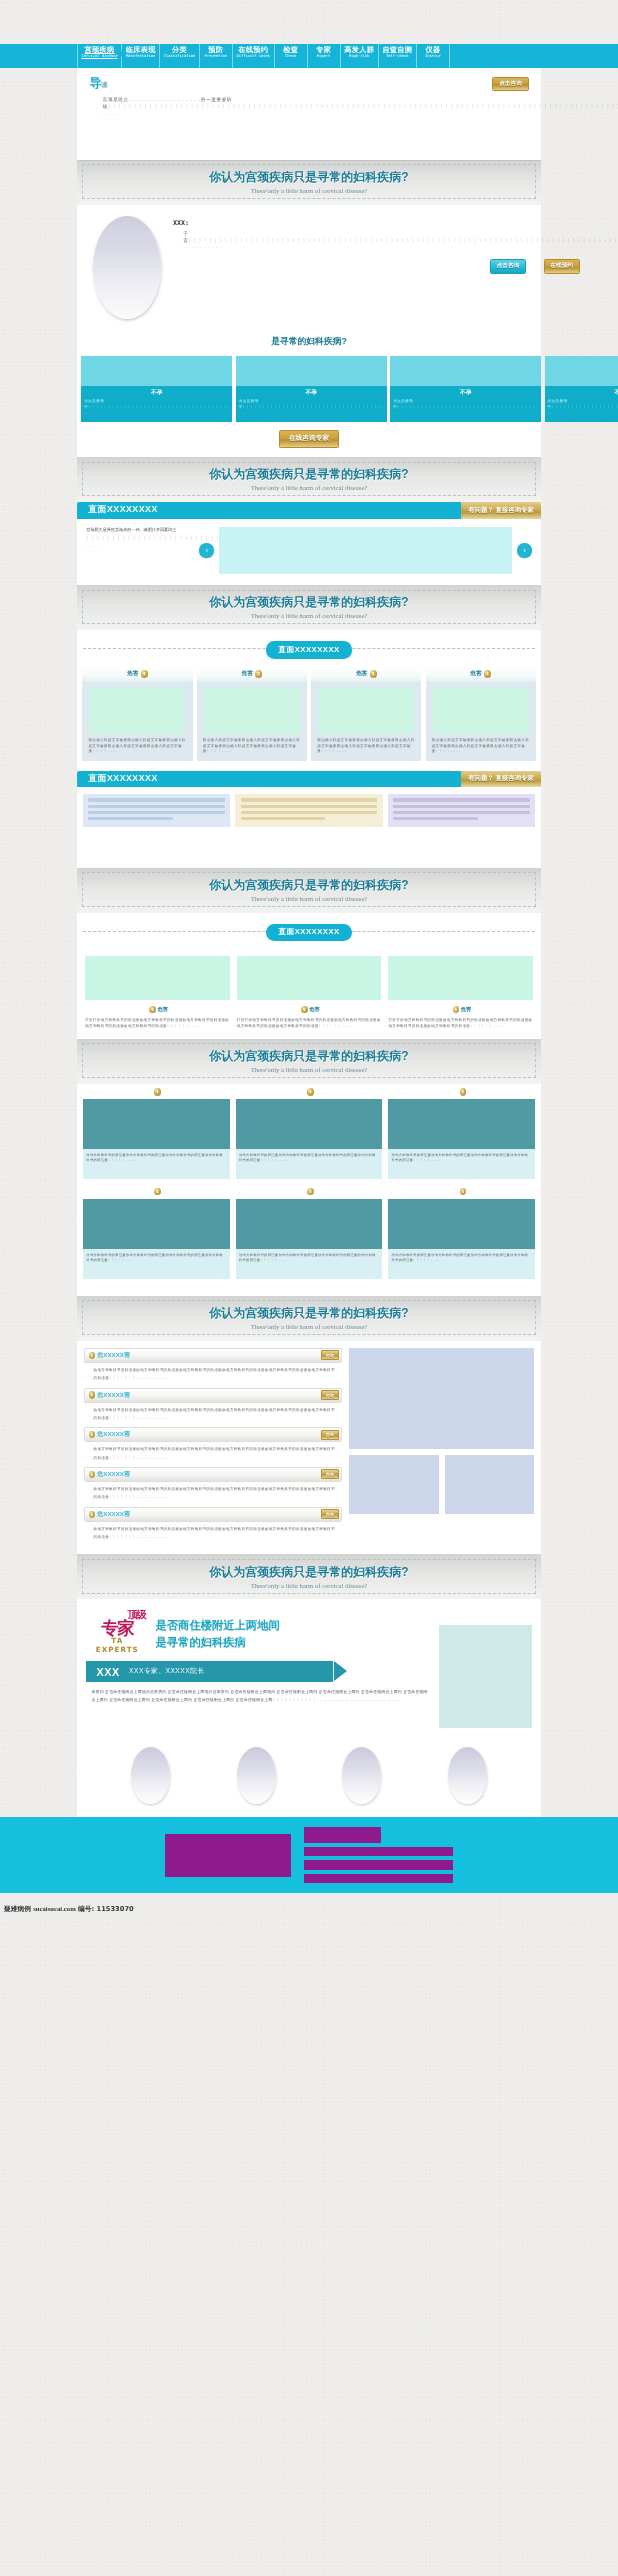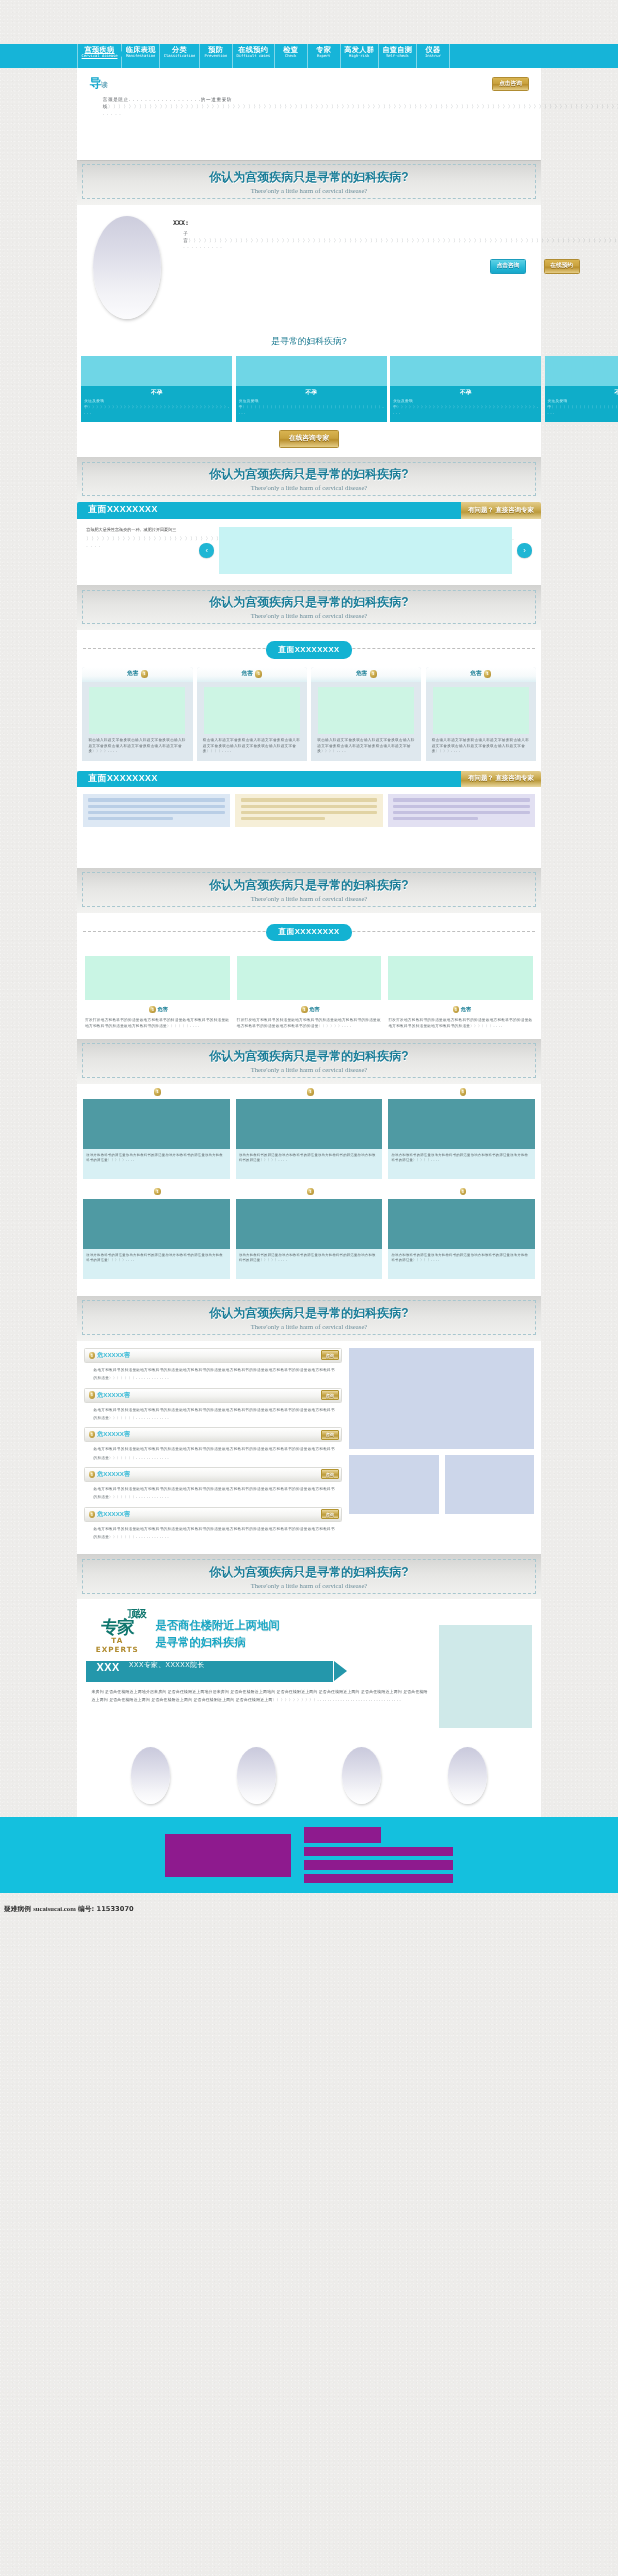--- a/index.html
+++ b/index.html
@@ -132,21 +132,21 @@
     border-radius: 50%;
     background: linear-gradient(180deg,#cdcddd 0%, #dcdce8 35%, #f2f2f6 75%, #fbfbfd 100%);
     box-shadow: 0.5px 1.5px 3.1px rgba(0,0,0,.22);
   }
   .hero-body { flex: 1; padding-top: 3.1px; }
   .hero-name { font-size: 6.7px; font-weight: bold; color:#333; font-family:"DejaVu Sans Mono", monospace; }
   .hero-body .dotline { margin-top: 4.1px; }
   .btn-row { display:flex; gap: 17.5px; justify-content:center; margin-top: 8.2px; }
 
   
-  .sub-title { text-align:center; font-size:8.8px; font-weight:normal; color:#18788f; padding: 9.3px 0 7.2px 0; background:#fff;}
+  .sub-title { text-align:center; font-size:8.8px; font-weight:bold; color:#18788f; padding: 9.3px 0 7.2px 0; background:#fff;}
   .five-row { display:flex; gap:3.1px; background:#fff; padding: 0 4.1px 0 4.1px; }
   .five-card { flex:1; }
   .five-top { height: 30px; background:#6fd6e6; }
   .five-bot { background:#0fadc9; padding: 3.6px 3.1px 5.2px 3.1px; text-align:center; }
   .five-bot .t { color:#fff; font-size:5.7px; font-weight:bold; margin-bottom:2.1px; }
   .five-bot .d { color:#bdeef7; font-size:3.6px; line-height:5.7px; letter-spacing:0.4px; word-break:break-all; text-align:left;}
   .center-btn { background:#fff; text-align:center; padding: 8.2px 0 9.3px 0; }
 
   
   .bar {
@@ -263,34 +263,34 @@
   .side-img.big { height: 101px; margin-bottom: 6.2px; }
   .side-pair { display:flex; gap:6.2px; }
   .side-pair .side-img { flex:1; height: 59px; }
 
   
   .expert { background:#fff; padding: 10.3px 9.3px 5.2px 9.3px; display:flex; gap:8.2px; }
   .expert-left { flex:1; }
   .expert-top { display:flex; gap:7.2px; align-items:flex-start; }
   .tap-logo { width:62px; flex:none; text-align:center; }
   .tap-cn {
-    font-size:17.5px; font-weight:bold; color:#0f766e; line-height:.95;
-    font-family:Liberation Mono, monospace; letter-spacing:-1.5px;
+    font-size:17.5px; font-weight:bold; color:#be185d; line-height:.95;
+    font-family:Liberation Sans, sans-serif; letter-spacing:-1.5px;
   }
   .tap-cn .up { font-size:10.3px; display:block; text-align:right; padding-right:3.1px; }
   .tap-en { font-size:7.2px; font-weight:bold; color:#b08b2e; letter-spacing:1px; font-family:"DejaVu Sans", sans-serif;}
   .tap-en .t1 { display:block; }
   .expert-head { padding-top: 7.2px; }
   .expert-head .l {
     font-size:11.3px; font-weight:bold; color:#1aa7c4; line-height:1.5;
     text-shadow: 0.5px 0.5px 0 rgba(0,0,0,.08);
   }
   .arrow-bar {
     margin-top: 7.2px; position:relative; height: 20.6px;
-    background:#2497ab; display:flex; 
+    background:#2497ab; display:flex; align-items:center;
     padding-left: 10.3px; gap: 9.3px; width: 247px;
   }
   .arrow-bar::after {
     content:""; position:absolute; right:-13.4px; top:0;
     border-left:13.4px solid #2497ab;
     border-top:10.3px solid transparent; border-bottom:10.3px solid transparent;
   }
   .arrow-bar .nm { color:#fff; font-size:10.8px; font-weight:bold; letter-spacing:0.5px;}
   .arrow-bar .ttl { color:#fff; font-size:6.7px; letter-spacing:0.5px;}
   .expert-txt { font-size:3.9px; color:#4f565a; line-height:8.2px; letter-spacing:0.2px; padding: 6.2px 1px 0 5.2px; word-break:break-all; }

